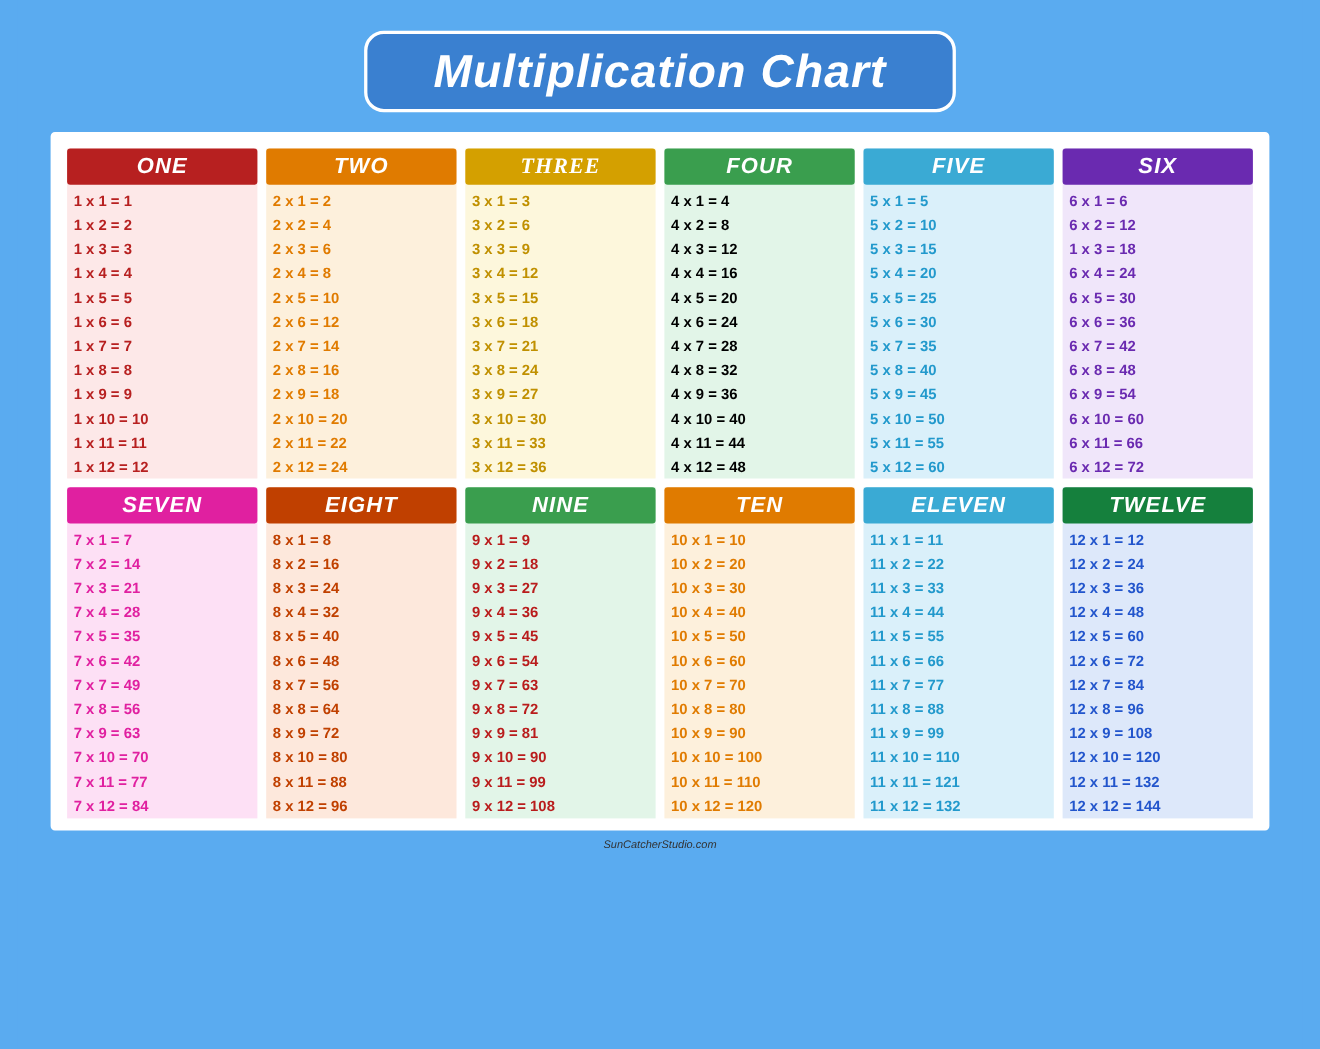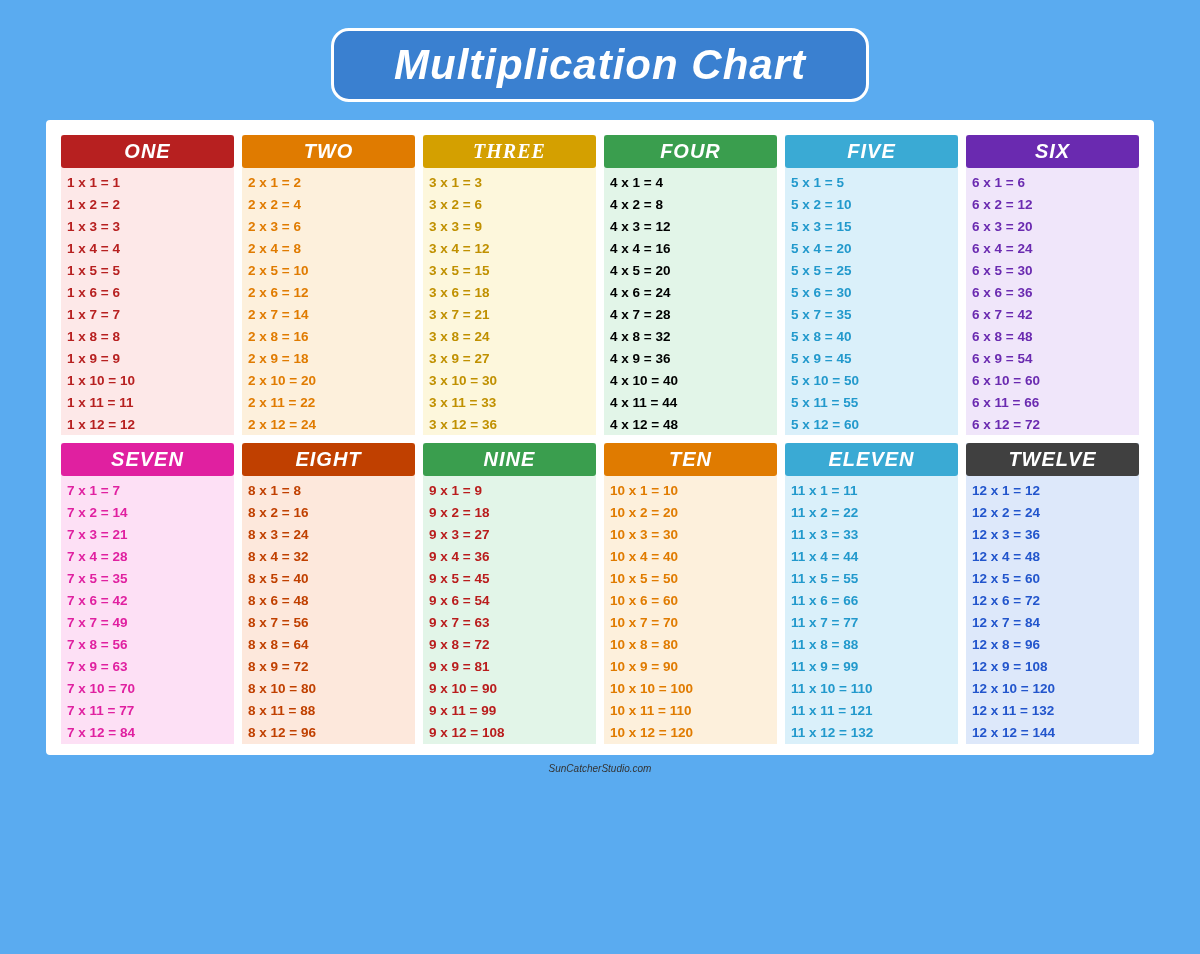--- a/index.html
+++ b/index.html
@@ -93,21 +93,21 @@
     .hdr-two    { background: #e07b00; }
     .hdr-three  { background: #d4a000; font-family: Liberation Serif, serif; }
     .hdr-four   { background: #3a9e4e; }
     .hdr-five   { background: #3aaad4; }
     .hdr-six    { background: #6a2ab0; }
     .hdr-seven  { background: #e020a0; }
     .hdr-eight  { background: #c04000; }
     .hdr-nine   { background: #3a9e4e; }
     .hdr-ten    { background: #e07b00; }
     .hdr-eleven { background: #3aaad4; }
-    .hdr-twelve { background: #404040; }
+    .hdr-twelve { background: #15803d; }
 
     
     .rows-one    { color: #b72020; }
     .rows-two    { color: #e07b00; }
     .rows-three  { color: #c09000; }
     .rows-four   { color: #000000; }
     .rows-five   { color: #2299cc; }
     .rows-six    { color: #6a2ab0; }
     .rows-seven  { color: #e020a0; }
     .rows-eight  { color: #c04000; }
@@ -238,21 +238,21 @@
           <div class="mult-row">5 x 11 = 55</div>
           <div class="mult-row">5 x 12 = 60</div>
         </div>
       </div>
 
       <div class="number-block bg-six">
         <div class="number-header hdr-six">SIX</div>
         <div class="number-rows rows-six">
           <div class="mult-row">6 x 1 = 6</div>
           <div class="mult-row">6 x 2 = 12</div>
-          <div class="mult-row">6 x 3 = 20</div>
+          <div class="mult-row">1 x 3 = 18</div>
           <div class="mult-row">6 x 4 = 24</div>
           <div class="mult-row">6 x 5 = 30</div>
           <div class="mult-row">6 x 6 = 36</div>
           <div class="mult-row">6 x 7 = 42</div>
           <div class="mult-row">6 x 8 = 48</div>
           <div class="mult-row">6 x 9 = 54</div>
           <div class="mult-row">6 x 10 = 60</div>
           <div class="mult-row">6 x 11 = 66</div>
           <div class="mult-row">6 x 12 = 72</div>
         </div>

